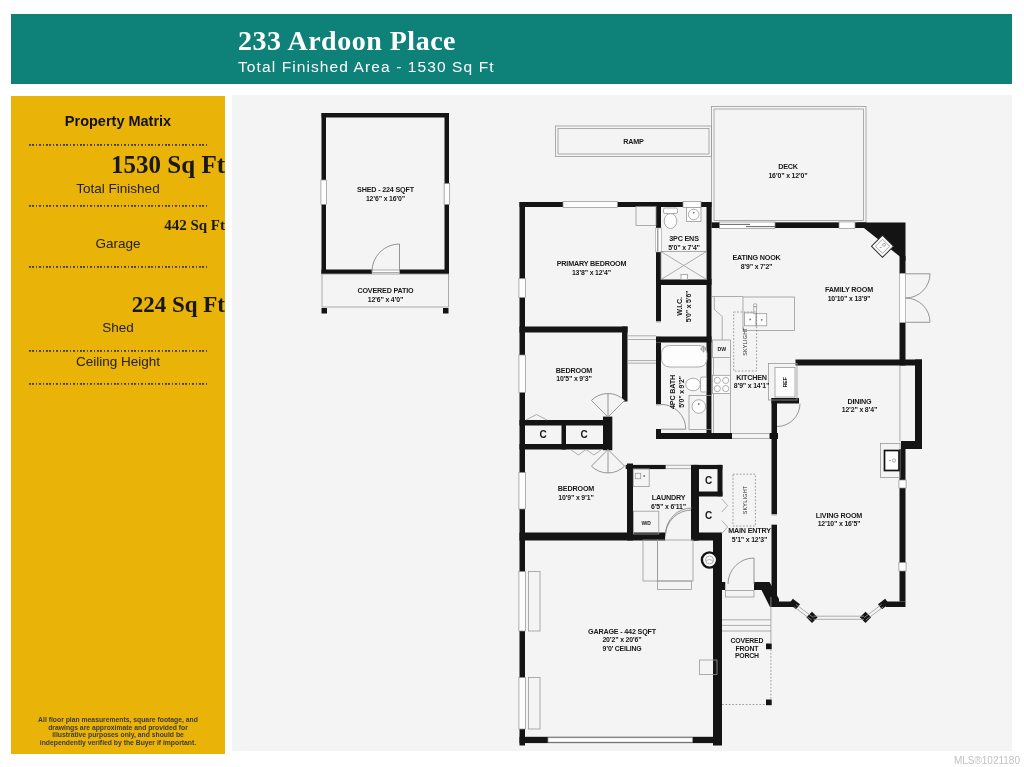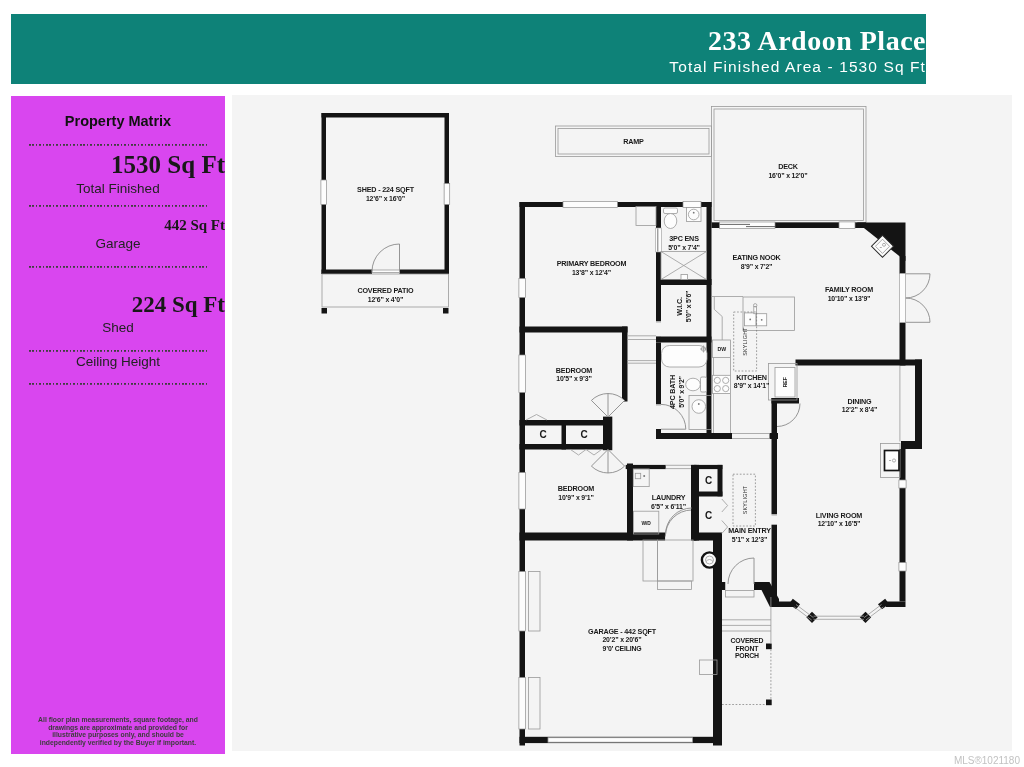--- a/index.html
+++ b/index.html
@@ -1,24 +1,24 @@
 <!DOCTYPE html>
 <html><head>
 <meta charset="utf-8">
 <style>
   html,body{margin:0;padding:0;}
   body{width:1024px;height:767px;background:#ffffff;position:relative;overflow:hidden;
        font-family:"Liberation Sans", sans-serif;}
-  .banner{position:absolute;left:11px;top:14px;width:915px;height:70px;background:#0e8278;
-          text-align:right;color:#fff;}
+  .banner{position:absolute;left:11px;top:14px;width:1001px;height:70px;background:#0e8278;
+          text-align:left;color:#fff;}
   .banner .bt{margin-left:227px;}
   .banner h1{margin:11px 0 0 0;font-family:"Liberation Serif", serif;font-weight:bold;
              font-size:28px;letter-spacing:0.5px;}
   .banner h2{margin:1px 0 0 0;font-weight:normal;font-size:15.5px;letter-spacing:1.1px;}
-  .sidebar{position:absolute;left:11px;top:96px;width:214px;height:658px;background:#d946ef;}
+  .sidebar{position:absolute;left:11px;top:96px;width:214px;height:658px;background:#eab308;}
   .sb-title{margin-top:17px;text-align:center;font-weight:bold;font-size:14.5px;color:#111;}
   .dots{border:0;height:2px;margin:0 18px;background-image:repeating-linear-gradient(90deg,#3f3f3f 0,#3f3f3f 1.5px,transparent 1.5px,transparent 3.4px);background-position:0 0;background-size:100% 1.8px;background-repeat:no-repeat;}
   .sb-val{text-align:right;font-family:"Liberation Serif", serif;font-weight:bold;color:#181818;}
   .sb-lab{text-align:center;font-size:13.5px;color:#222;}
   .disc{position:absolute;left:7px;bottom:7px;width:200px;text-align:center;
         font-size:6.8px;font-weight:bold;color:#3c3c3c;line-height:1.15;}
   .plan{position:absolute;left:232px;top:95px;width:780px;height:656px;background:#f4f4f4;}
   .mls{position:absolute;right:4px;top:755px;font-size:10px;color:#c2c2c2;}
 </style>
 </head>

